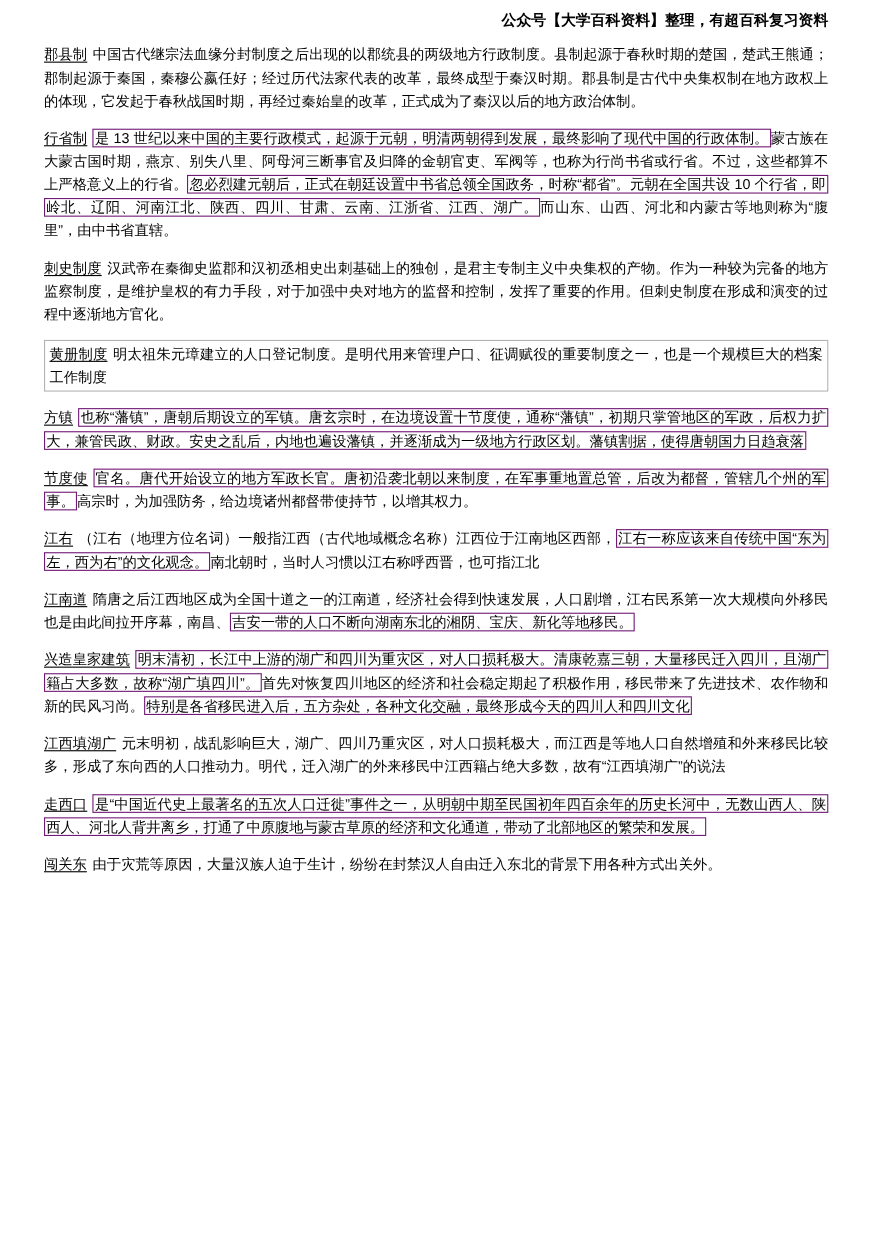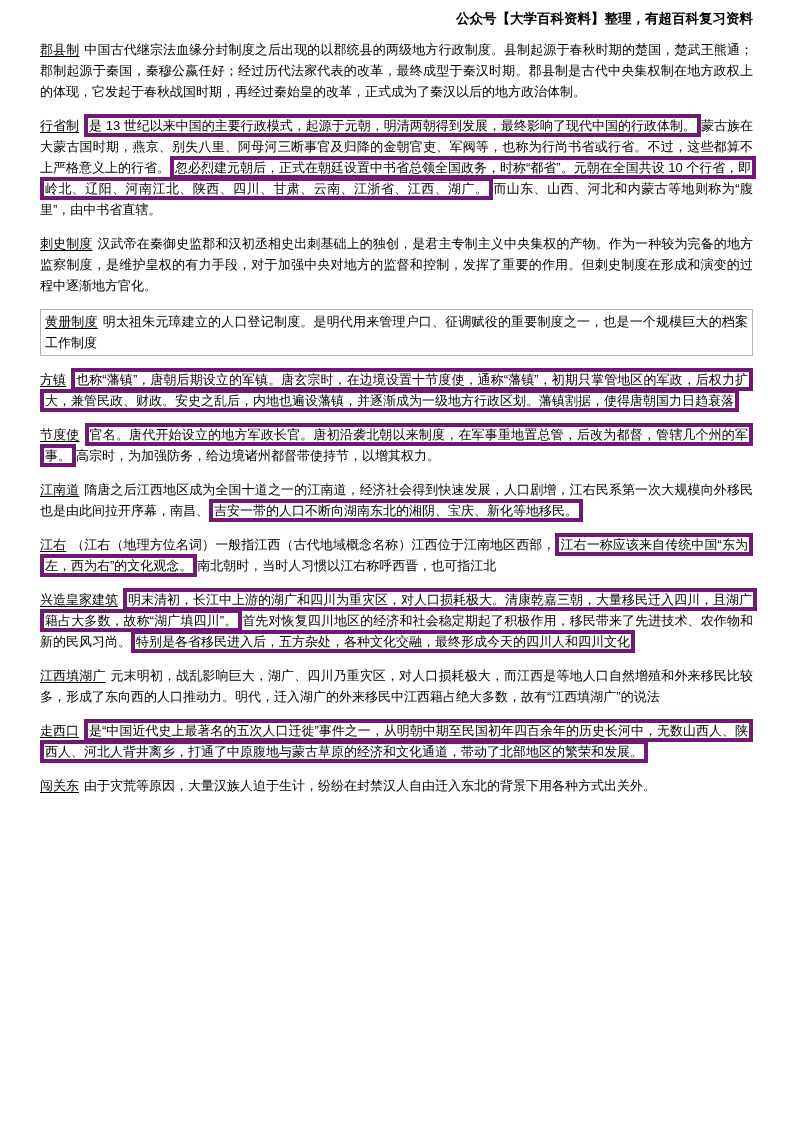--- a/index.html
+++ b/index.html
@@ -31,21 +31,21 @@
   }
   .term {
     text-decoration: underline;
     text-underline-offset: 2px;
     margin-right: 5px;
   }
   .term.nou { text-decoration: none; }
   .term.gap { margin-right: 14px; }
   .seg { }
   .boxed {
-    border: 4px solid #701a75;
+    border: 1px solid #701a75;
     box-decoration-break: clone;
     -webkit-box-decoration-break: clone;
     padding: 0 1px;
   }
   .para-box {
     border: 1px solid #b3b3b3;
     padding: 1px 4px;
   }
 </style>
 </head>
@@ -75,25 +75,25 @@
 
   <p class="entry">
     <span class="term">方镇</span><span class="seg boxed">也称“藩镇”，唐朝后期设立的军镇。唐玄宗时，在边境设置十节度使，通称“藩镇”，初期只掌管地区的军政，后权力扩大，兼管民政、财政。安史之乱后，内地也遍设藩镇，并逐渐成为一级地方行政区划。藩镇割据，使得唐朝国力日趋衰落</span>
   </p>
 
   <p class="entry">
     <span class="term">节度使</span><span class="seg boxed">官名。唐代开始设立的地方军政长官。唐初沿袭北朝以来制度，在军事重地置总管，后改为都督，管辖几个州的军事。</span><span class="seg">高宗时，为加强防务，给边境诸州都督带使持节，以增其权力。</span>
   </p>
 
   <p class="entry">
-    <span class="term">江南道</span><span class="seg">隋唐之后江西地区成为全国十道之一的江南道，经济社会得到快速发展，人口剧增，江右民系第一次大规模向外移民也是由此间拉开序幕，南昌、</span><span class="seg boxed">吉安一带的人口不断向湖南东北的湘阴、宝庆、新化等地移民。</span>
+    <span class="term">江右</span><span class="seg">（江右（地理方位名词）一般指江西（古代地域概念名称）江西位于江南地区西部，</span><span class="seg boxed">江右一称应该来自传统中国“东为左，西为右”的文化观念。</span><span class="seg">南北朝时，当时人习惯以江右称呼西晋，也可指江北</span>
   </p>
 
   <p class="entry">
-    <span class="term">江右</span><span class="seg">（江右（地理方位名词）一般指江西（古代地域概念名称）江西位于江南地区西部，</span><span class="seg boxed">江右一称应该来自传统中国“东为左，西为右”的文化观念。</span><span class="seg">南北朝时，当时人习惯以江右称呼西晋，也可指江北</span>
+    <span class="term">江南道</span><span class="seg">隋唐之后江西地区成为全国十道之一的江南道，经济社会得到快速发展，人口剧增，江右民系第一次大规模向外移民也是由此间拉开序幕，南昌、</span><span class="seg boxed">吉安一带的人口不断向湖南东北的湘阴、宝庆、新化等地移民。</span>
   </p>
 
   <p class="entry">
     <span class="term">兴造皇家建筑</span><span class="seg boxed">明末清初，长江中上游的湖广和四川为重灾区，对人口损耗极大。清康乾嘉三朝，大量移民迁入四川，且湖广籍占大多数，故称“湖广填四川”。</span><span class="seg">首先对恢复四川地区的经济和社会稳定期起了积极作用，移民带来了先进技术、农作物和新的民风习尚。</span><span class="seg boxed">特别是各省移民进入后，五方杂处，各种文化交融，最终形成今天的四川人和四川文化</span>
   </p>
 
   <p class="entry">
     <span class="term">江西填湖广</span><span class="seg">元末明初，战乱影响巨大，湖广、四川乃重灾区，对人口损耗极大，而江西是等地人口自然增殖和外来移民比较多，形成了东向西的人口推动力。明代，迁入湖广的外来移民中江西籍占绝大多数，故有“江西填湖广”的说法</span>
   </p>
 

